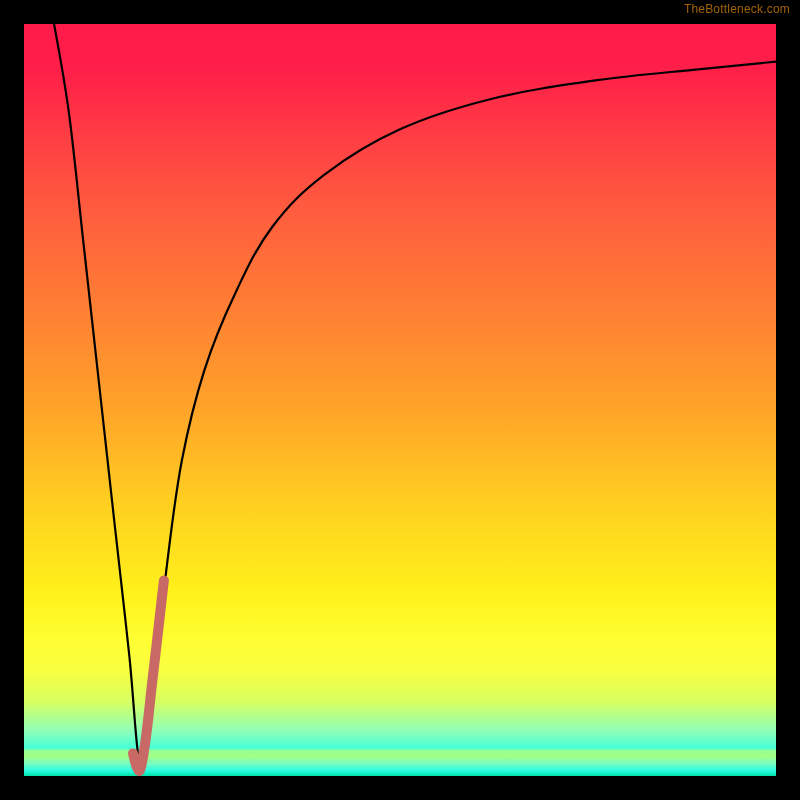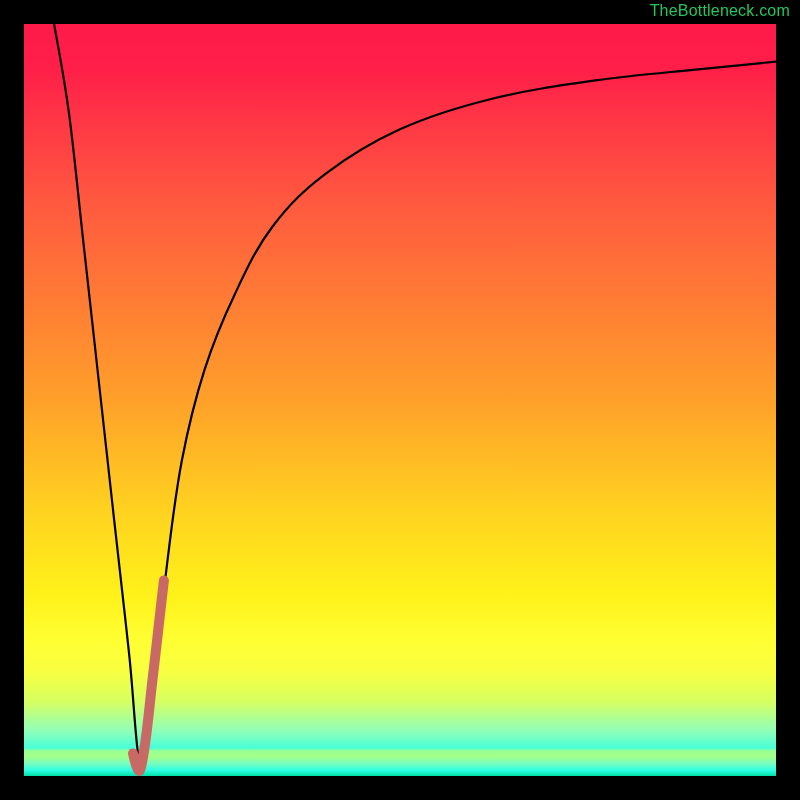--- a/index.html
+++ b/index.html
@@ -63,22 +63,22 @@
     position: absolute;
     left: 0;
     top: 0;
     width: 752px;
     height: 752px;
   }
   .attribution {
     position: absolute;
     top: 2px;
     right: 10px;
-    color: #22c55e;
-    font-size: 16px;
+    color: #a16207;
+    font-size: 12px;
     font-weight: 400;
     letter-spacing: 0.2px;
   }
 </style>
 </head>
 <body>
 
 <div class="frame">
   <div class="attribution">TheBottleneck.com</div>
 

